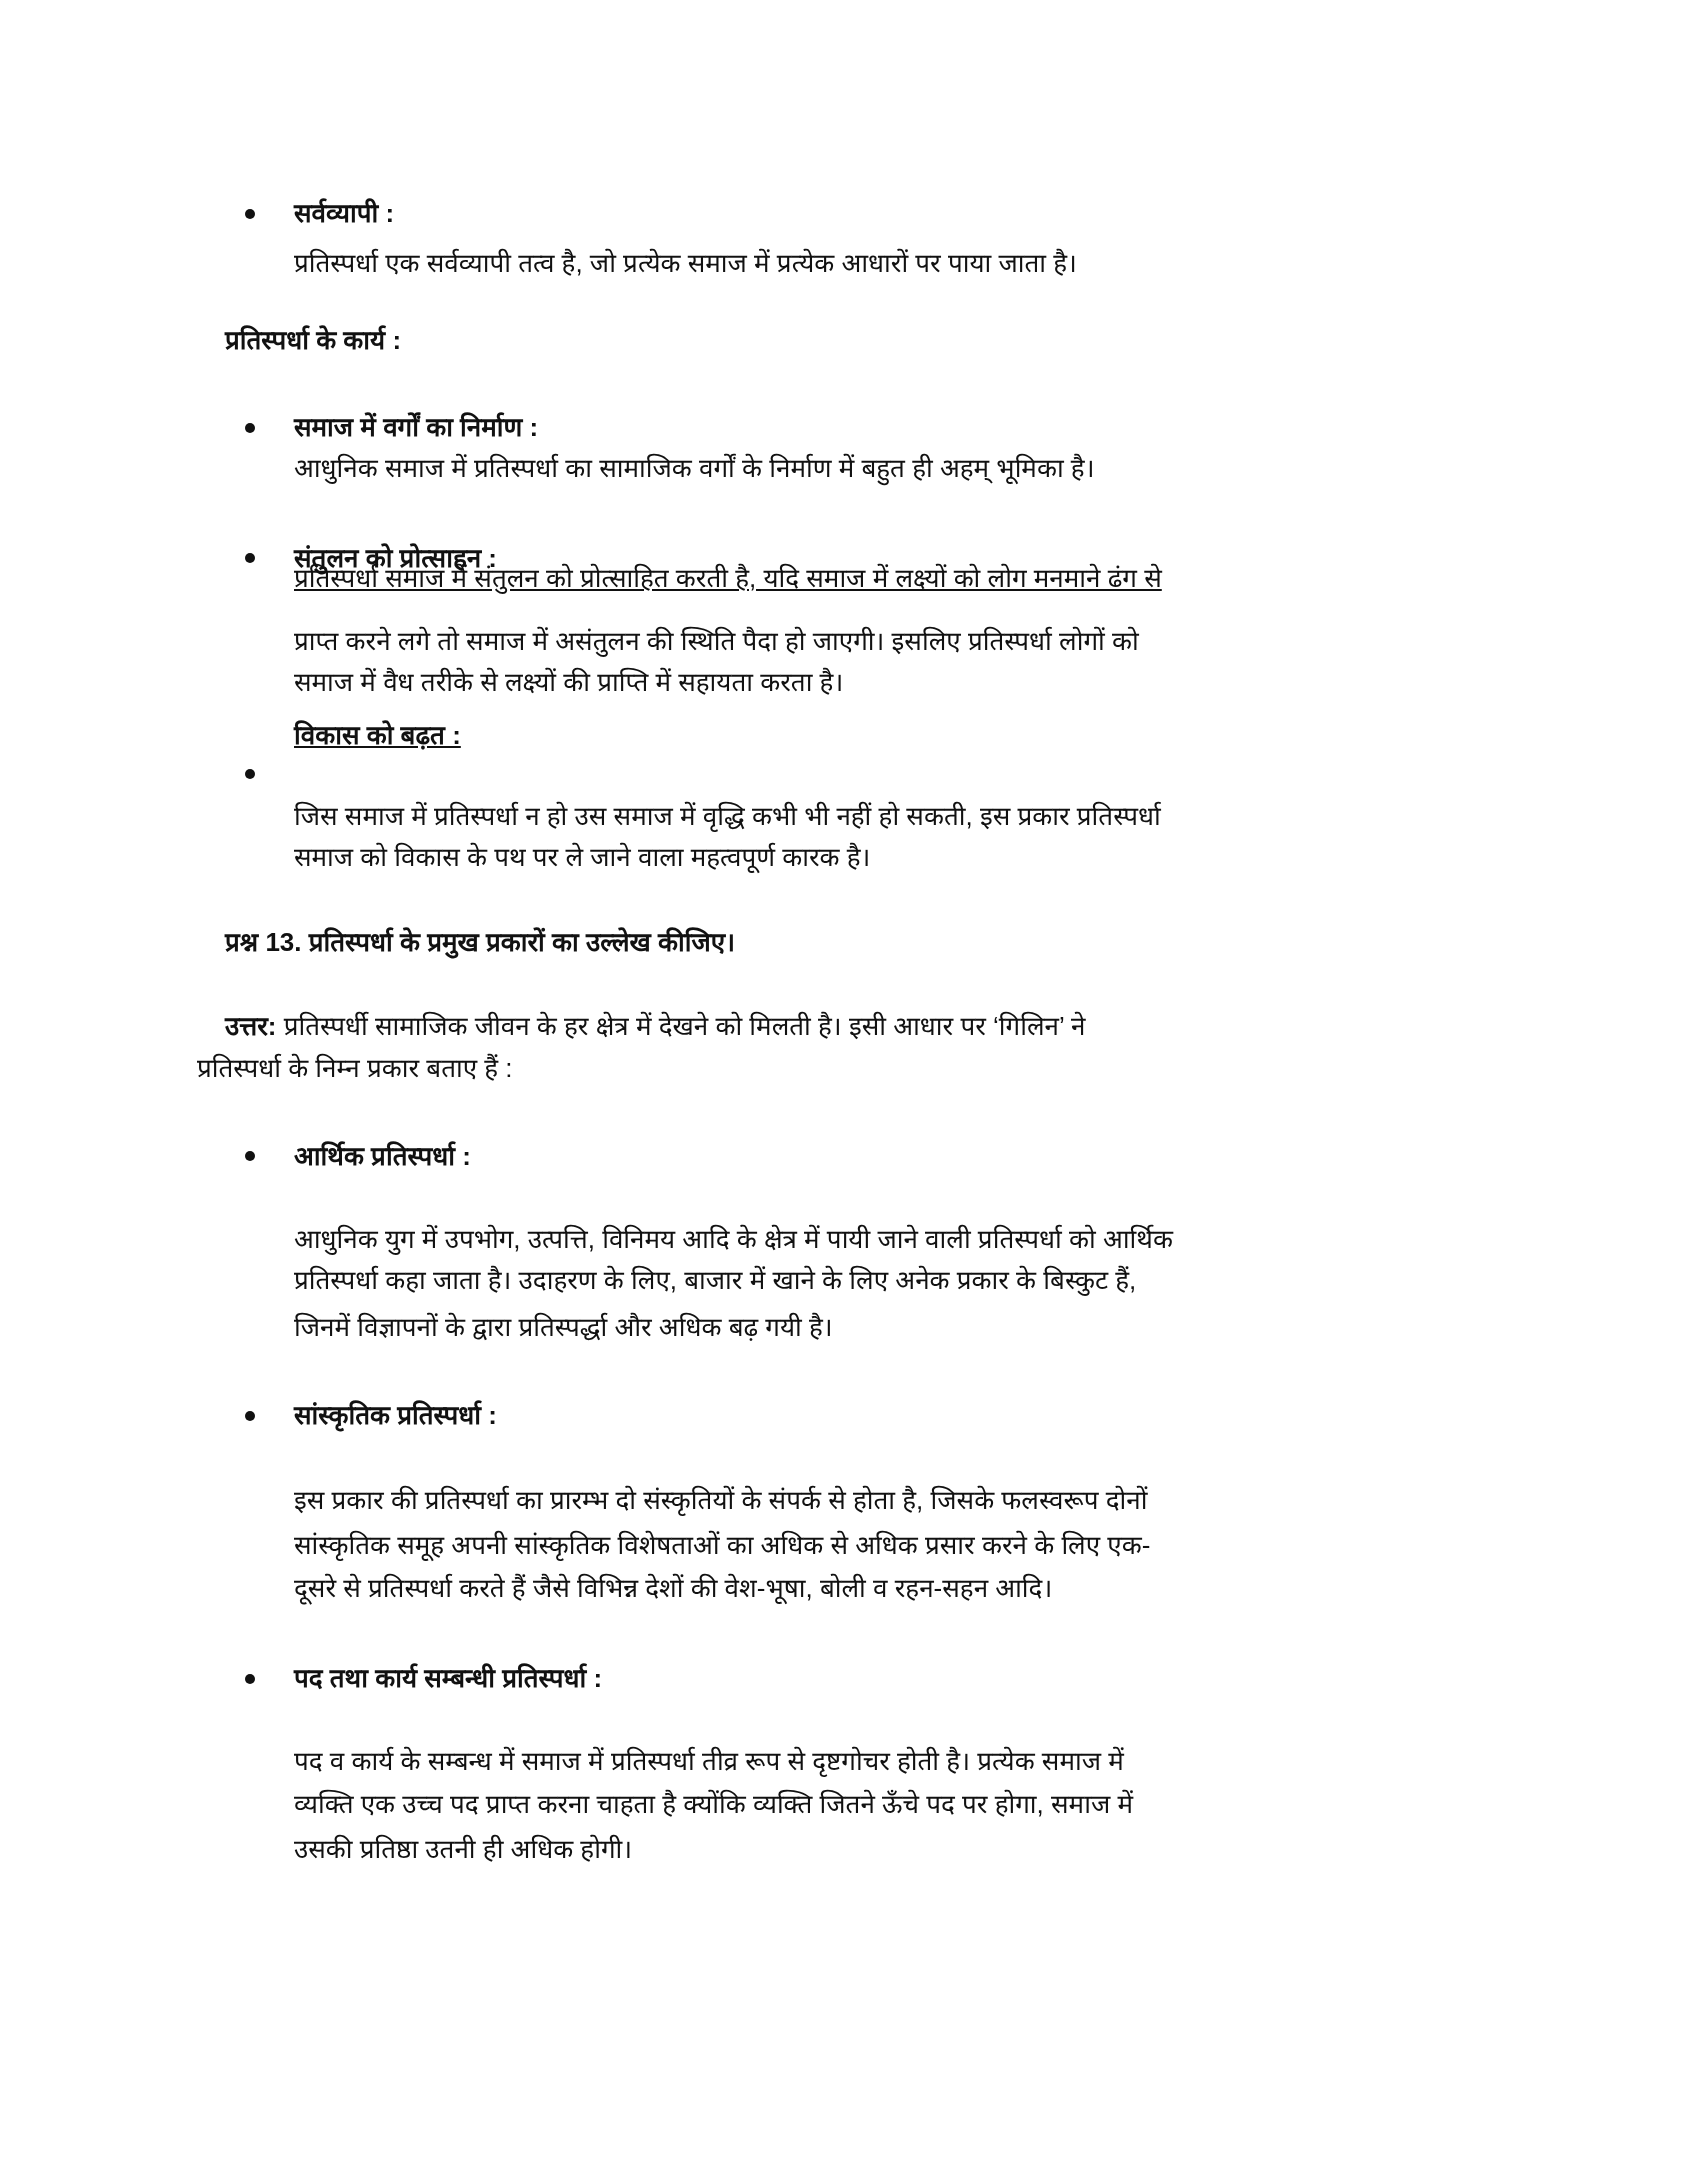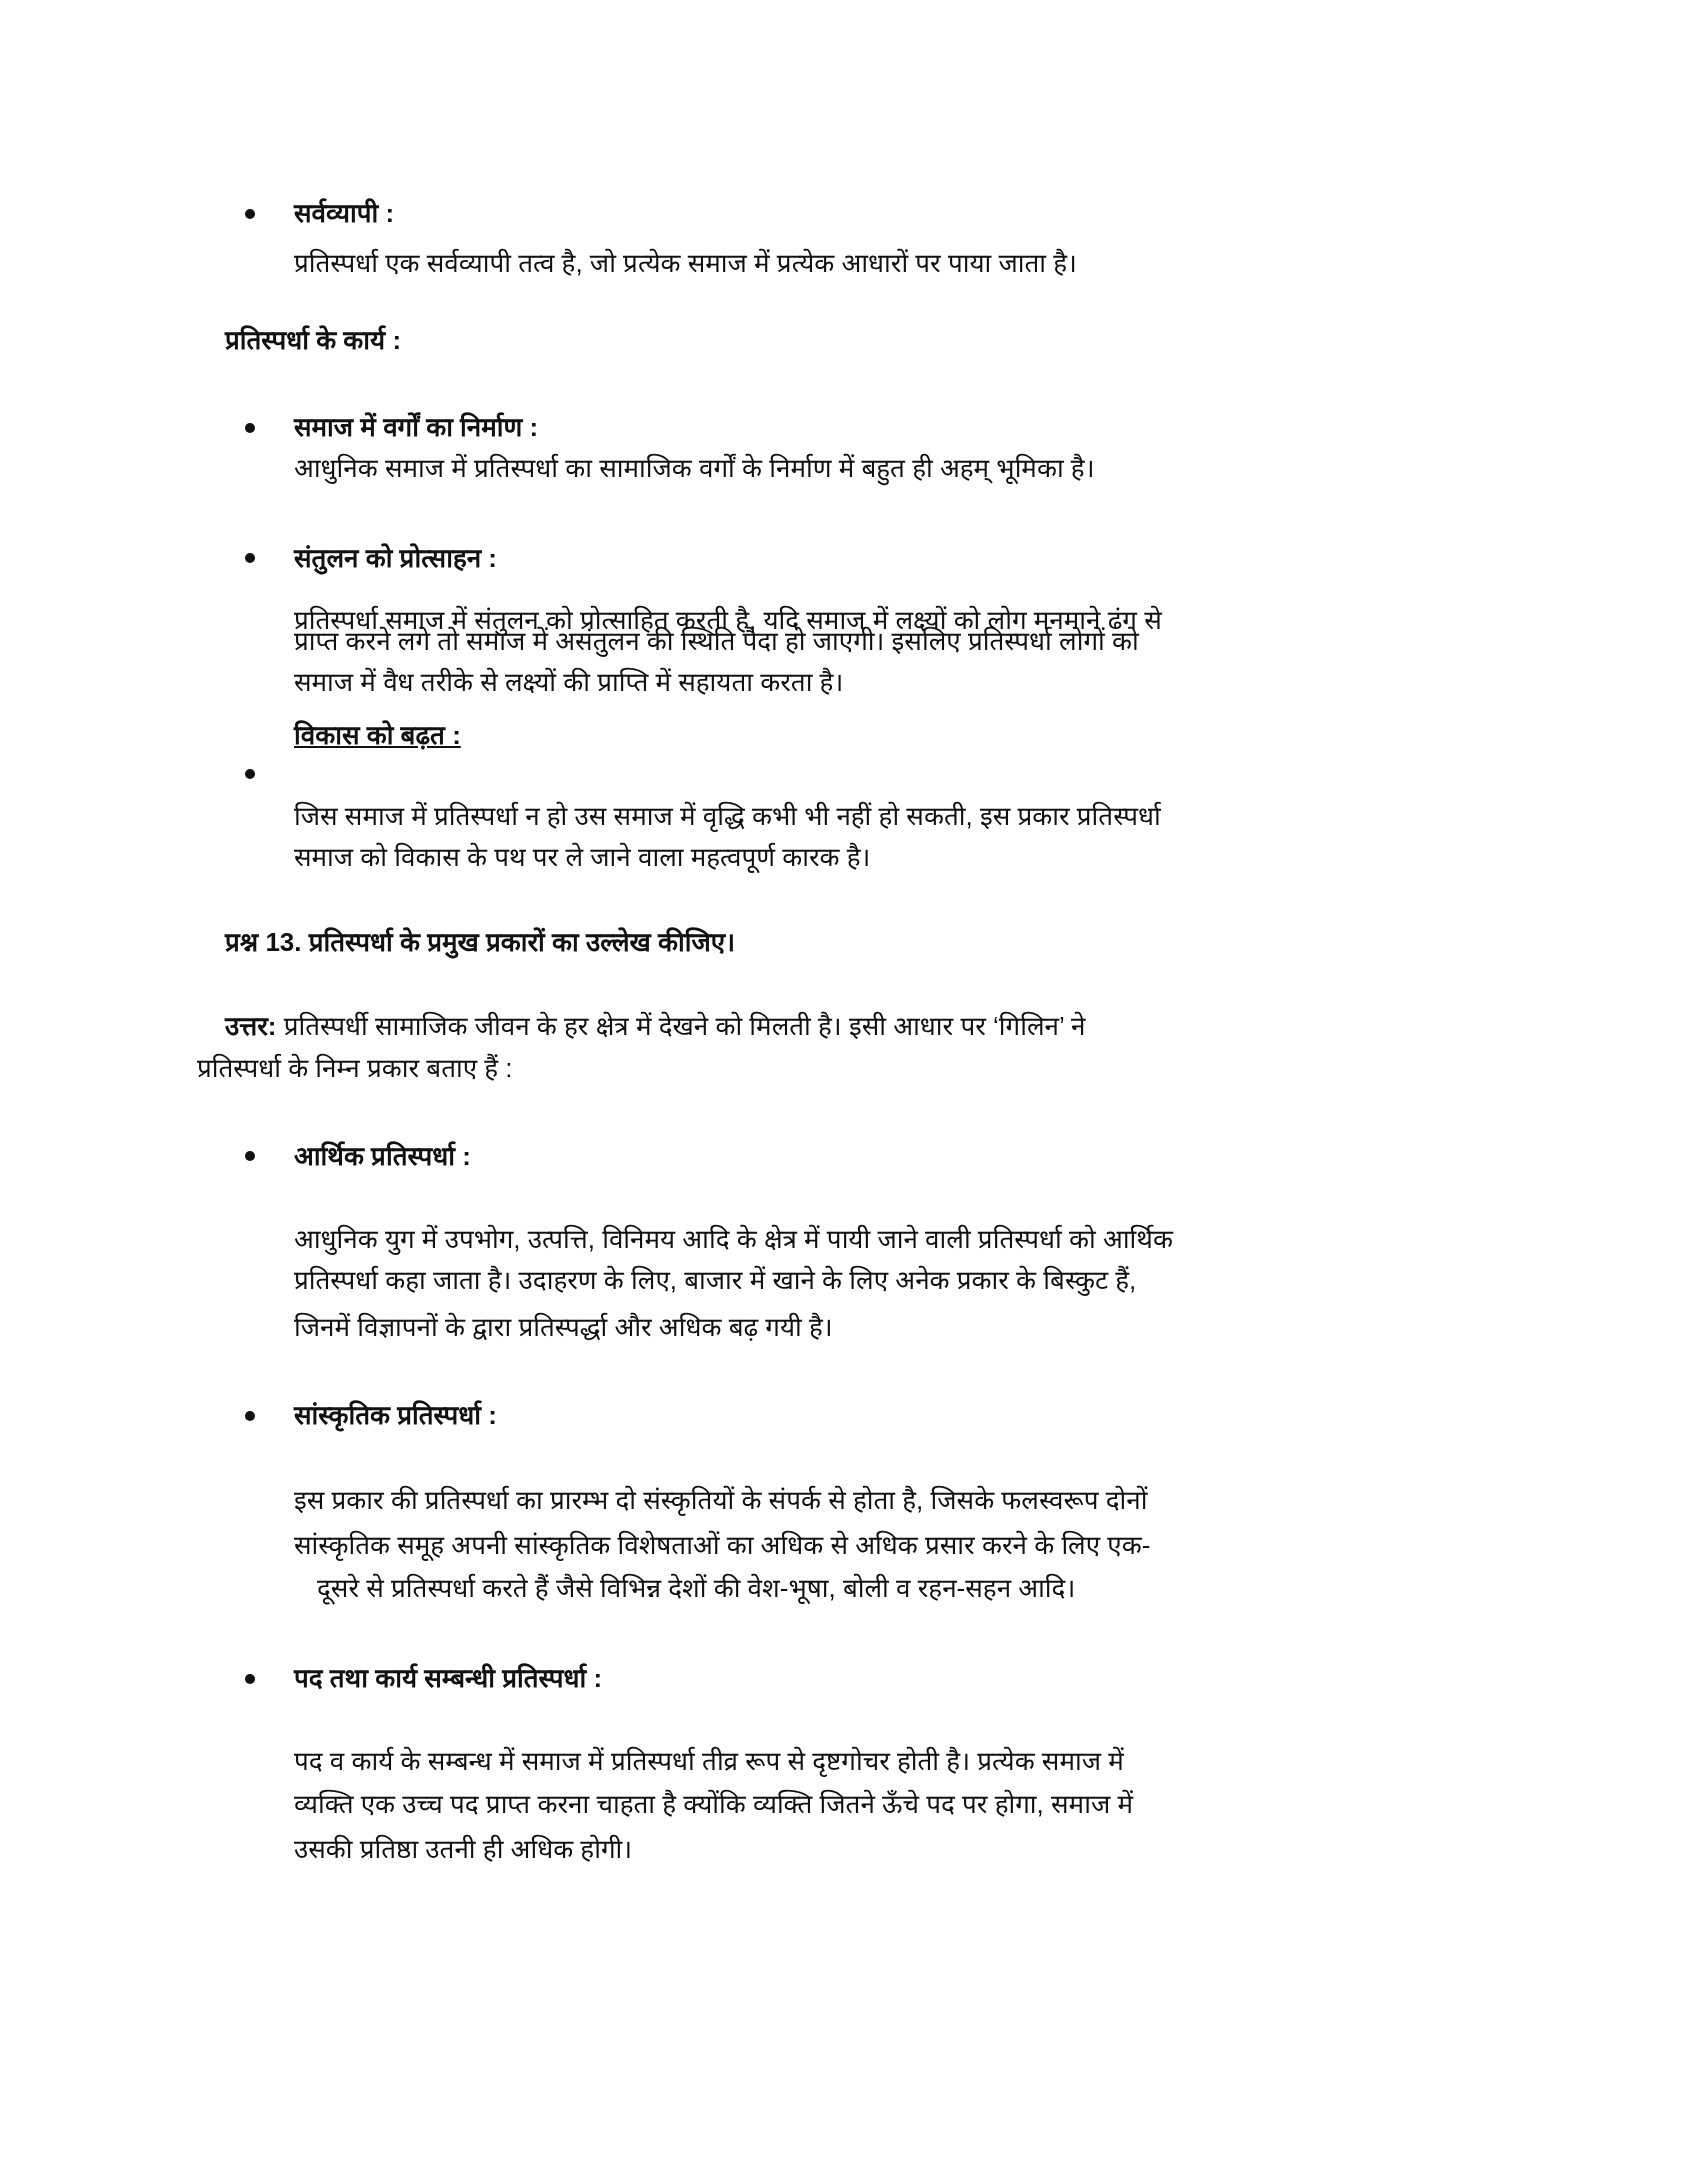--- a/index.html
+++ b/index.html
@@ -21,21 +21,21 @@
 <div class="line body" style="top:241px;">प्रतिस्पर्धा एक सर्वव्यापी तत्व है, जो प्रत्येक समाज में प्रत्येक आधारों पर पाया जाता है।</div>
 
 <div class="line heading bold" style="top:318px;">प्रतिस्पर्धा के कार्य :</div>
 
 <div class="bullet" style="top:423px;"></div>
 <div class="line bhead" style="top:405px;">समाज में वर्गों का निर्माण :</div>
 <div class="line body" style="top:446px;">आधुनिक समाज में प्रतिस्पर्धा का सामाजिक वर्गों के निर्माण में बहुत ही अहम् भूमिका है।</div>
 
 <div class="bullet" style="top:553px;"></div>
 <div class="line bhead" style="top:536px;">संतुलन को प्रोत्साहन :</div>
-<div class="line body" style="top:598px;">प्रतिस्पर्धा समाज में संतुलन को प्रोत्साहित करती है, यदि समाज में लक्ष्यों को लोग मनमाने ढंग से</div>
+<div class="line body" style="top:556px;text-decoration:underline;">प्रतिस्पर्धा समाज में संतुलन को प्रोत्साहित करती है, यदि समाज में लक्ष्यों को लोग मनमाने ढंग से</div>
 <div class="line body" style="top:619px;">प्राप्त करने लगे तो समाज में असंतुलन की स्थिति पैदा हो जाएगी। इसलिए प्रतिस्पर्धा लोगों को</div>
 <div class="line body" style="top:660px;">समाज में वैध तरीके से लक्ष्यों की प्राप्ति में सहायता करता है।</div>
 
 <div class="bullet" style="top:769px;"></div>
 <div class="line bhead" style="top:713px;text-decoration:underline;">विकास को बढ़त :</div>
 <div class="line body" style="top:794px;">जिस समाज में प्रतिस्पर्धा न हो उस समाज में वृद्धि कभी भी नहीं हो सकती, इस प्रकार प्रतिस्पर्धा</div>
 <div class="line body" style="top:835px;">समाज को विकास के पथ पर ले जाने वाला महत्वपूर्ण कारक है।</div>
 
 <div class="line heading bold" style="top:920px;">प्रश्न 13. प्रतिस्पर्धा के प्रमुख प्रकारों का उल्लेख कीजिए।</div>
 
@@ -47,20 +47,20 @@
 <div class="bullet" style="top:1151px;"></div>
 <div class="line bhead" style="top:1134px;">आर्थिक प्रतिस्पर्धा :</div>
 <div class="line body" style="top:1217px;">आधुनिक युग में उपभोग, उत्पत्ति, विनिमय आदि के क्षेत्र में पायी जाने वाली प्रतिस्पर्धा को आर्थिक</div>
 <div class="line body" style="top:1258px;">प्रतिस्पर्धा कहा जाता है। उदाहरण के लिए, बाजार में खाने के लिए अनेक प्रकार के बिस्कुट हैं,</div>
 <div class="line body" style="top:1305px;">जिनमें विज्ञापनों के द्वारा प्रतिस्पर्द्धा और अधिक बढ़ गयी है।</div>
 
 <div class="bullet" style="top:1411px;"></div>
 <div class="line bhead" style="top:1393px;">सांस्कृतिक प्रतिस्पर्धा :</div>
 <div class="line body" style="top:1478px;">इस प्रकार की प्रतिस्पर्धा का प्रारम्भ दो संस्कृतियों के संपर्क से होता है, जिसके फलस्वरूप दोनों</div>
 <div class="line body" style="top:1523px;">सांस्कृतिक समूह अपनी सांस्कृतिक विशेषताओं का अधिक से अधिक प्रसार करने के लिए एक-</div>
-<div class="line body" style="top:1566px;margin-left:23px;">दूसरे से प्रतिस्पर्धा करते हैं जैसे विभिन्न देशों की वेश-भूषा, बोली व रहन-सहन आदि।</div>
+<div class="line body" style="top:1566px;">दूसरे से प्रतिस्पर्धा करते हैं जैसे विभिन्न देशों की वेश-भूषा, बोली व रहन-सहन आदि।</div>
 
 <div class="bullet" style="top:1674px;"></div>
 <div class="line bhead" style="top:1656px;">पद तथा कार्य सम्बन्धी प्रतिस्पर्धा :</div>
 <div class="line body" style="top:1739px;">पद व कार्य के सम्बन्ध में समाज में प्रतिस्पर्धा तीव्र रूप से दृष्टगोचर होती है। प्रत्येक समाज में</div>
 <div class="line body" style="top:1782px;">व्यक्ति एक उच्च पद प्राप्त करना चाहता है क्योंकि व्यक्ति जितने ऊँचे पद पर होगा, समाज में</div>
 <div class="line body" style="top:1827px;">उसकी प्रतिष्ठा उतनी ही अधिक होगी।</div>
 
 
 </body></html>

